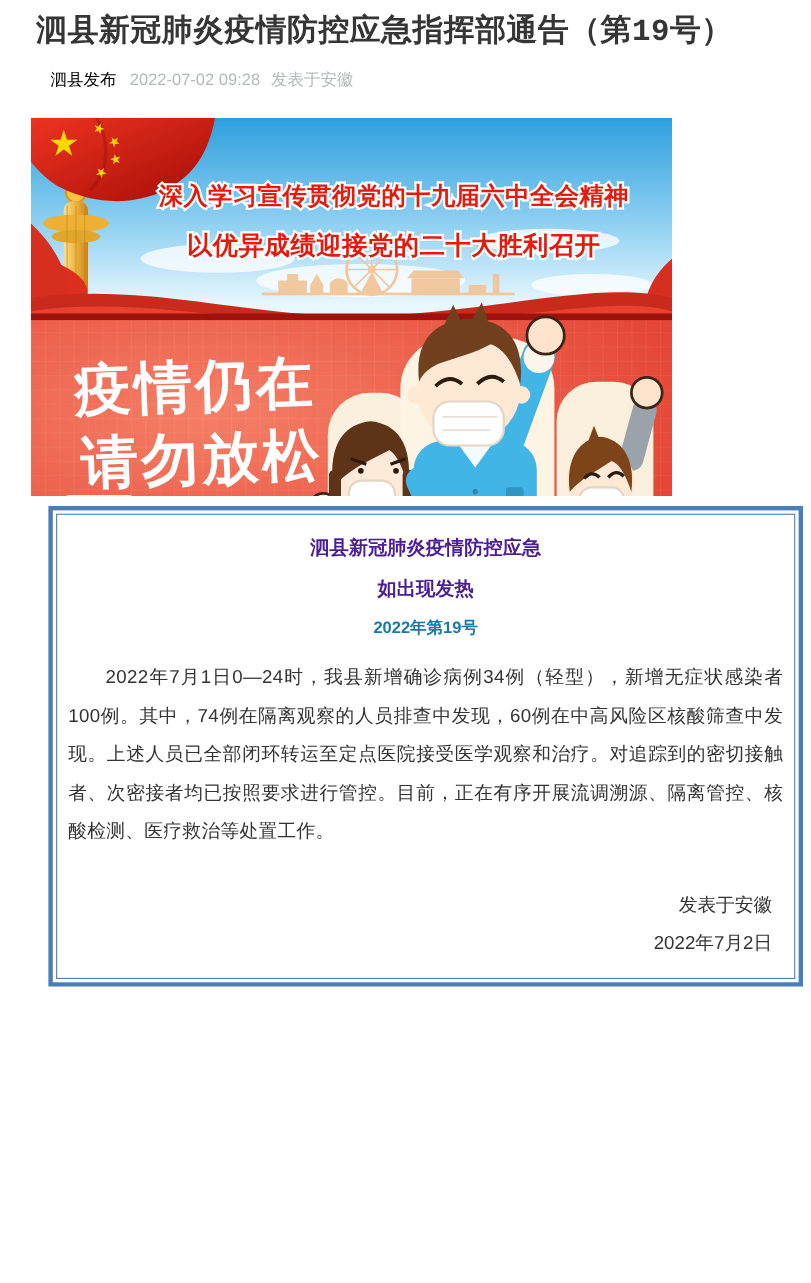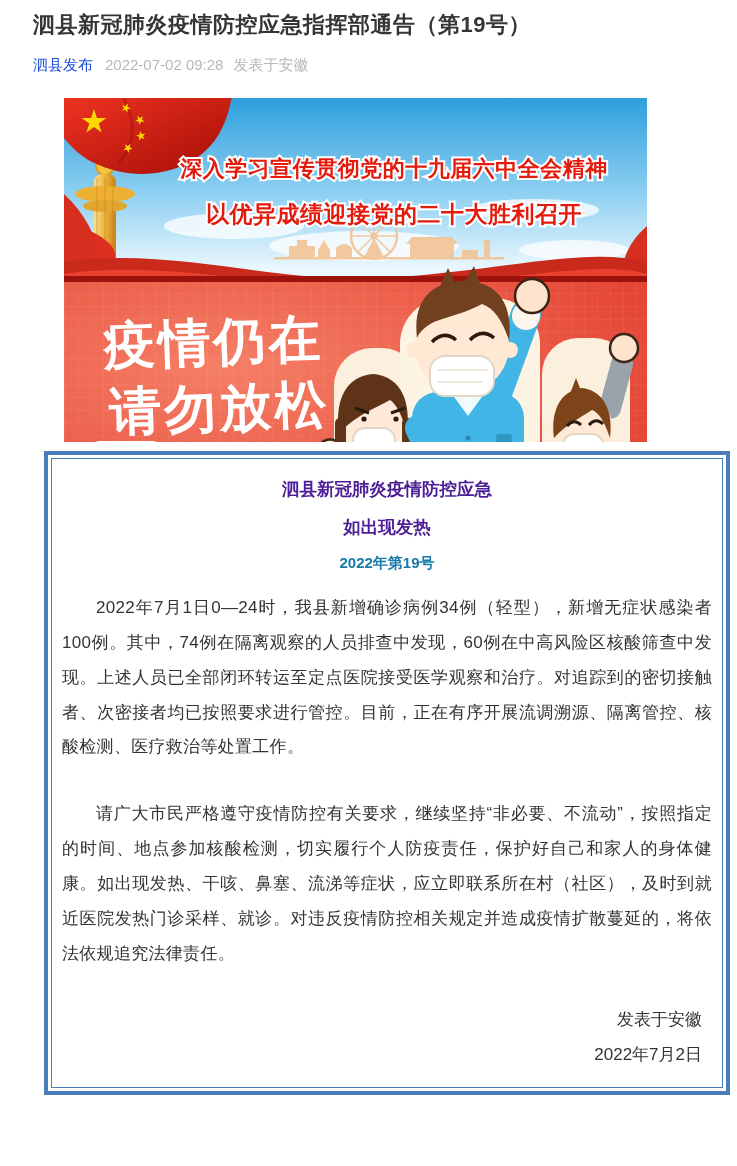--- a/index.html
+++ b/index.html
@@ -5,39 +5,40 @@
   html,body { margin:0; padding:0; background:#ffffff; }
   body {
     width:737px;
     font-family:"Liberation Sans","DejaVu Sans",sans-serif;
     color:#333;
   }
   .article { padding-top:10px; }
 
   .page-title {
     margin:0 30px 14px 33px;
-    font-size:22px;
+    font-size:28px;
     font-weight:700;
     color:#353535;
     line-height:1.4;
     letter-spacing:0.5px;
+    font-family:Liberation Mono, monospace;
   }
   .byline {
     margin:0 0 24px 33px;
     font-size:15px;
     line-height:1.3;
   }
-  .byline .account { color:#1d4ed8; margin-right:12px; cursor:pointer; }
+  .byline .account { color:#000000; margin-right:12px; cursor:pointer;margin-left:13px; }
   .byline .meta    { color:#b5b8bd; margin-right:10px; }
 
   .banner {
     position:relative;
     width:583px;
     height:344px;
-    margin-left:64px;
+    margin-left:28px;
     overflow:hidden;
     cursor:pointer;
   }
   .banner svg { display:block; }
 
   .notice-box {
     box-sizing:border-box;
     width:686px;
     margin:9px 0 0 44px;
     border:4px solid #4a7ebb;
@@ -257,19 +258,18 @@
       <text x="112" y="404" font-size="18.5" font-weight="700" fill="#ffffff" letter-spacing="6">信息统计平台</text>
     </svg>
   </div>
 
   <div class="notice-box">
     <div class="notice-inner">
       <div class="n-head">泗县新冠肺炎疫情防控应急</div>
       <div class="n-head">如出现发热</div>
       <div class="n-no">2022年第19号</div>
       <p class="n-para">2022年7月1日0—24时，我县新增确诊病例34例（轻型），新增无症状感染者100例。其中，74例在隔离观察的人员排查中发现，60例在中高风险区核酸筛查中发现。上述人员已全部闭环转运至定点医院接受医学观察和治疗。对追踪到的密切接触者、次密接者均已按照要求进行管控。目前，正在有序开展流调溯源、隔离管控、核酸检测、医疗救治等处置工作。</p>
-      <p class="n-para">请广大市民严格遵守疫情防控有关要求，继续坚持“非必要、不流动”，按照指定的时间、地点参加核酸检测，切实履行个人防疫责任，保护好自己和家人的身体健康。如出现发热、干咳、鼻塞、流涕等症状，应立即联系所在村（社区），及时到就近医院发热门诊采样、就诊。对违反疫情防控相关规定并造成疫情扩散蔓延的，将依法依规追究法律责任。</p>
       <div class="n-sign">发表于安徽</div>
       <div class="n-sign">2022年7月2日</div>
     </div>
   </div>
 
 </div>
 
 </body></html>

